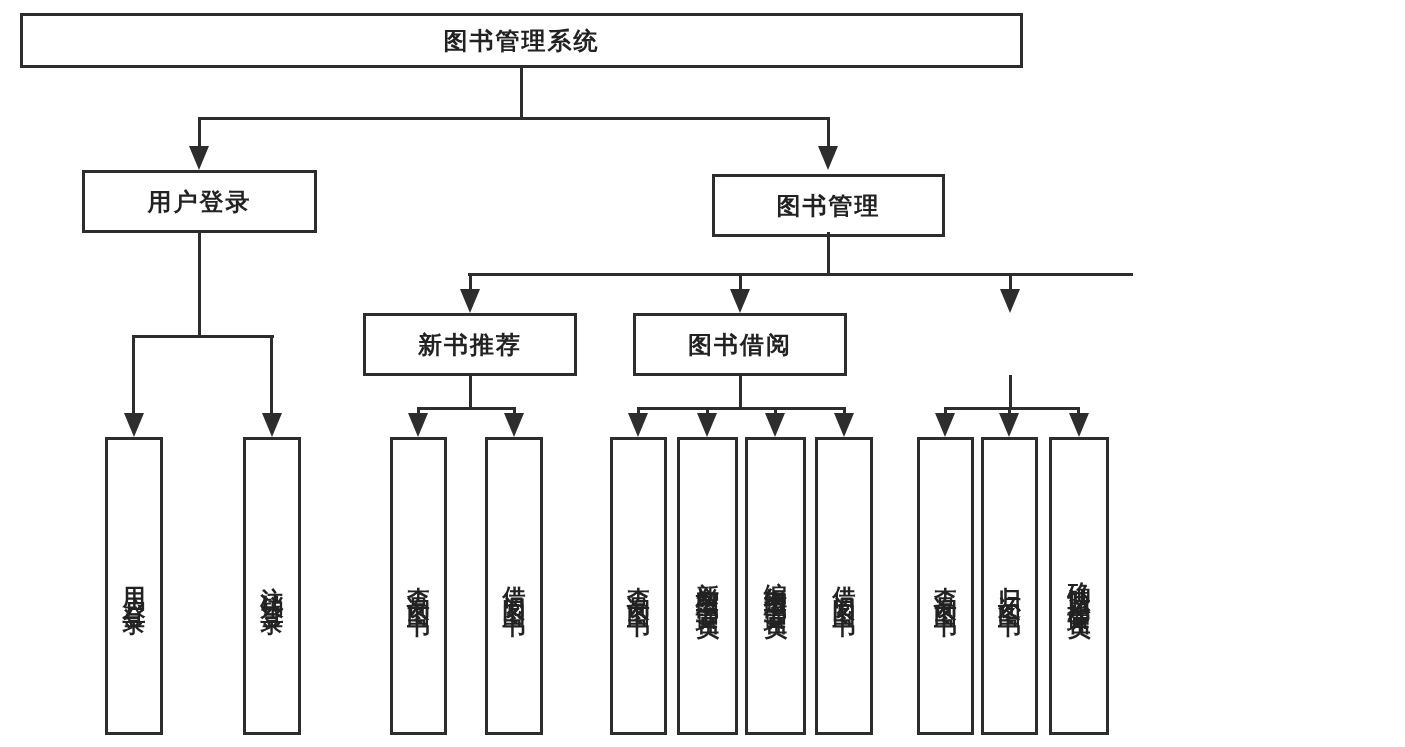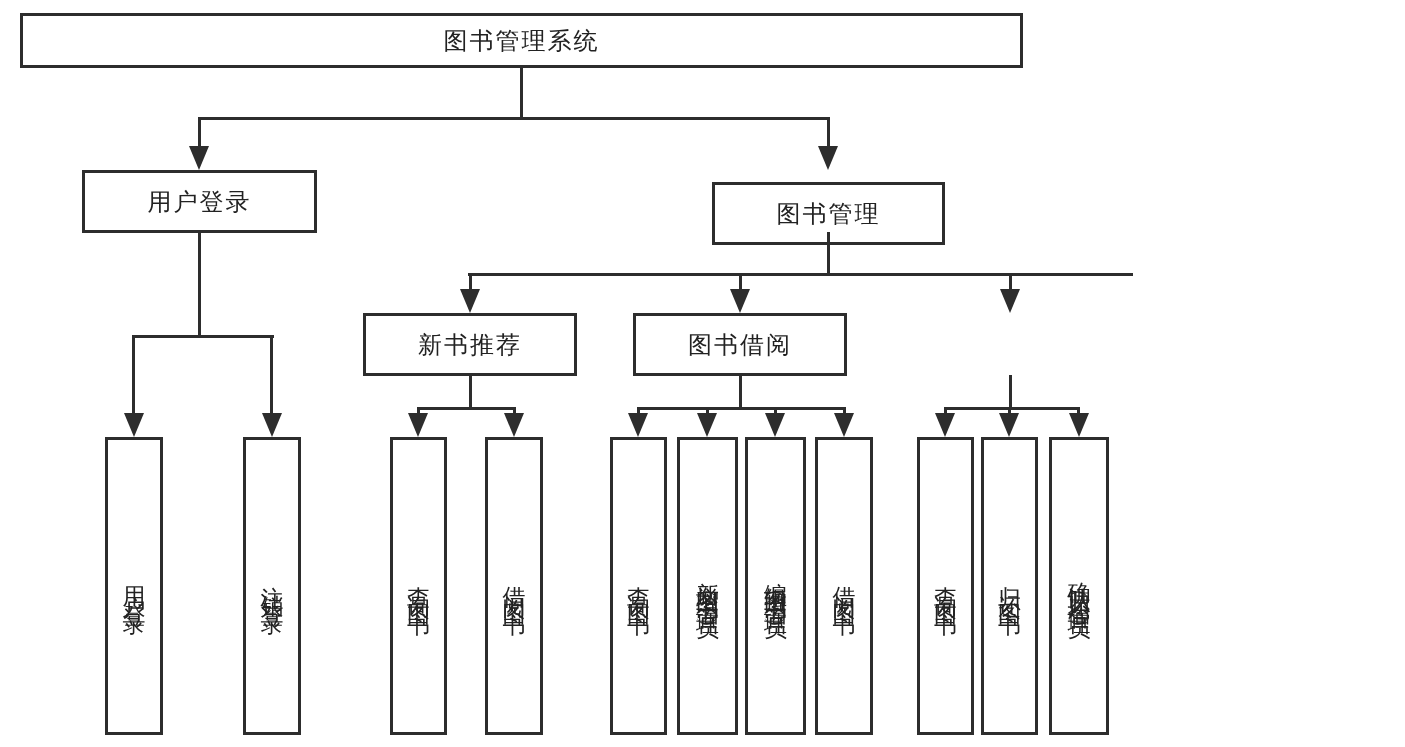--- a/index.html
+++ b/index.html
@@ -6,20 +6,21 @@
     --line:#2d2d2d;
     --text:#222222;
     --bg:#ffffff;
     --watermark:#9a9a9a;
   }
   html,body{margin:0;padding:0;background:var(--bg);}
   .canvas{
     position:relative;width:1133px;height:747px;background:var(--bg);
     font-family:"Liberation Sans","DejaVu Sans",sans-serif;color:var(--text);
     overflow:hidden;
+    font-weight:bold;
   }
   .box{
     position:absolute;box-sizing:border-box;border:3px solid var(--line);
     background:var(--bg);display:flex;align-items:center;justify-content:center;
     font-size:24px;letter-spacing:2px;color:var(--text);
   }
   .leaf .vtext{
     writing-mode:vertical-lr;text-orientation:mixed;
     font-size:23px;letter-spacing:9px;line-height:1;white-space:nowrap;
   }
@@ -48,21 +49,21 @@
   <div class="vline" style="left:520px;top:66px;height:53px"></div>
   <div class="hline" style="left:198px;top:117px;width:632px"></div>
   <div class="vline" style="left:198px;top:117px;height:32px"></div>
   <div class="vline" style="left:827px;top:117px;height:32px"></div>
   <div class="arr" style="left:189px;top:146px"></div>
   <div class="arr" style="left:818px;top:146px"></div>
 
   <div class="box" style="left:82px;top:170px;width:235px;height:63px">
     <span>用户登录</span>
   </div>
-  <div class="box" style="left:712px;top:182px;width:233px;height:63px">
+  <div class="box" style="left:712px;top:174px;width:233px;height:63px">
     <span>图书管理</span>
   </div>
 
   <div class="vline" style="left:198px;top:232px;height:105px"></div>
   <div class="hline" style="left:132px;top:335px;width:142px"></div>
   <div class="vline" style="left:132px;top:335px;height:80px"></div>
   <div class="vline" style="left:270px;top:335px;height:80px"></div>
   <div class="arr" style="left:124px;top:413px"></div>
   <div class="arr" style="left:262px;top:413px"></div>
 

